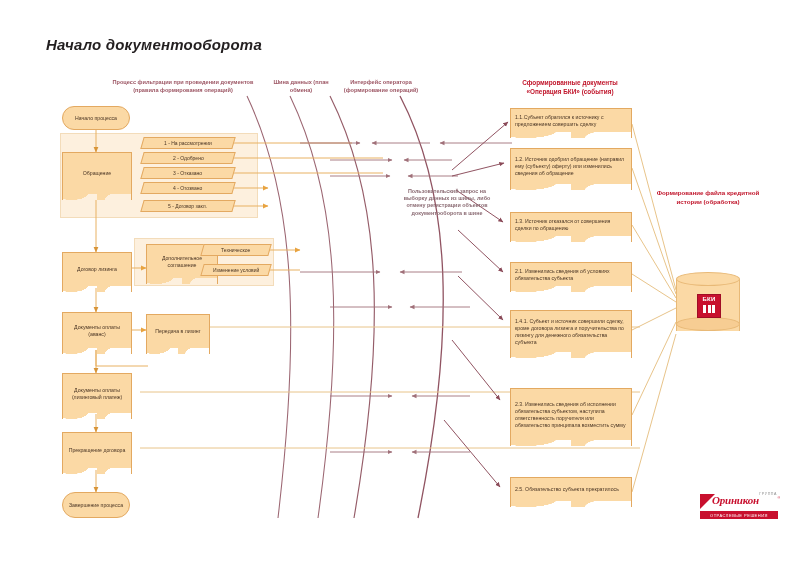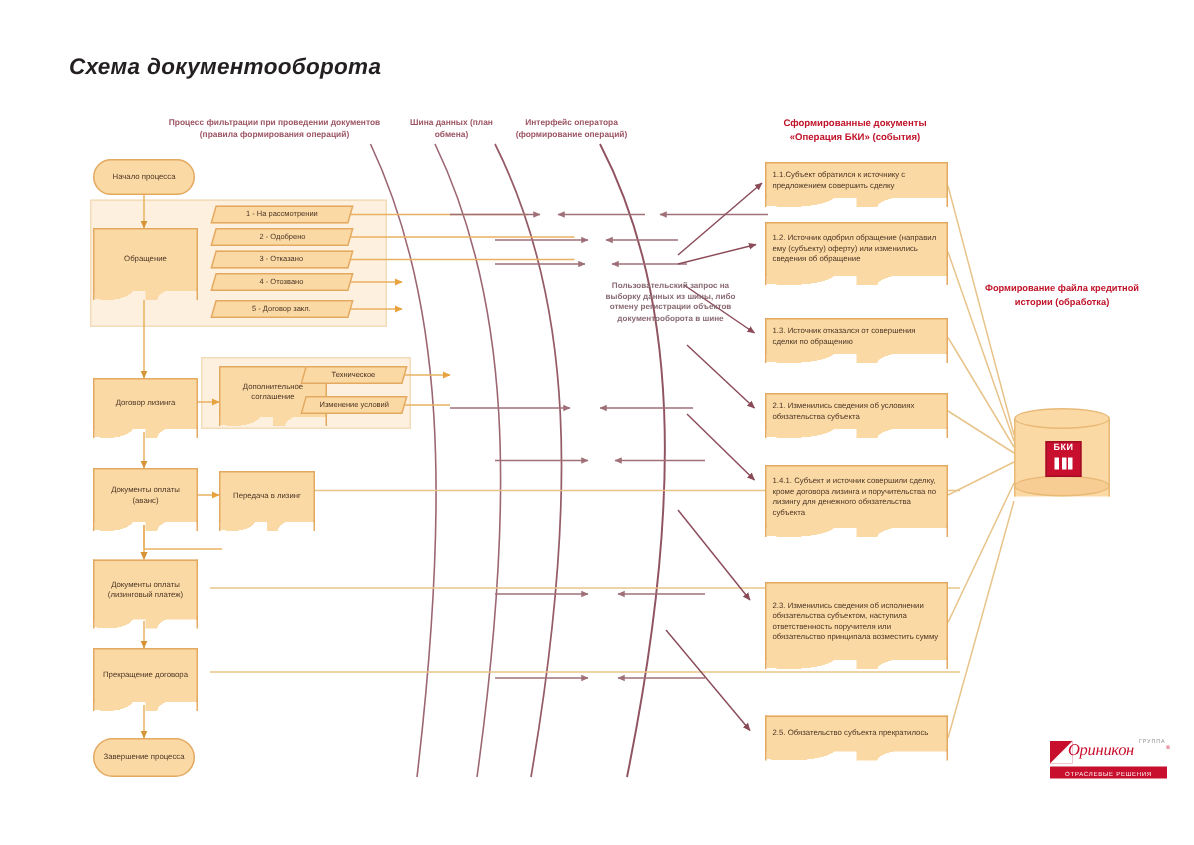--- a/index.html
+++ b/index.html
@@ -107,36 +107,36 @@
   .dblabel{
     position:absolute;left:648px;top:188px;width:120px;text-align:center;
     font-size:6.2px;line-height:9px;font-weight:bold;color:#c0142a;
   }
 
   
   .logo{position:absolute;left:700px;top:492px;width:78px;height:30px;}
   .logo .sq{position:absolute;left:0;top:2px;width:15px;height:15px;background:#c8102e;}
   .logo .sq::after{content:"";position:absolute;left:0;bottom:0;border-left:15px solid transparent;border-bottom:15px solid #fff;}
   .logo .name{
-    position:absolute;left:12px;top:2px;font-size:11px;font-style:italic;font-weight:normal;
+    position:absolute;left:12px;top:2px;font-size:11px;font-style:italic;font-weight:bold;
     color:#c8102e;font-family:"Liberation Serif",serif;letter-spacing:-.2px;
   }
   .logo .grp{position:absolute;right:1px;top:0px;font-size:3.6px;color:#8c8c8c;letter-spacing:.6px;}
   .logo .tm{position:absolute;right:-2px;top:4px;font-size:3.5px;color:#c8102e;}
   .logo .bar{
     position:absolute;left:0;top:19px;width:78px;height:8px;background:#c8102e;
     color:#fff;font-size:4px;letter-spacing:.5px;display:flex;align-items:center;justify-content:center;
   }
 </style>
 </head>
 <body>
 
 <div class="page">
 
-  <div class="title">Схема документооборота</div>
+  <div class="title">Начало документооборота</div>
 
   <div class="colhead pink" style="left:108px;top:78px;width:150px;">Процесс фильтрации при проведении документов (правила формирования операций)</div>
   <div class="colhead pink" style="left:272px;top:78px;width:58px;">Шина данных (план обмена)</div>
   <div class="colhead pink" style="left:336px;top:78px;width:90px;">Интерфейс оператора (формирование операций)</div>
   <div class="colhead red" style="left:505px;top:78px;width:130px;">Сформированные документы «Операция БКИ» (события)</div>
 
   <div class="shape panel" style="left:60px;top:133px;width:198px;height:85px;"></div>
   <div class="shape panel" style="left:134px;top:238px;width:140px;height:48px;"></div>
 
   <svg class="layer">

